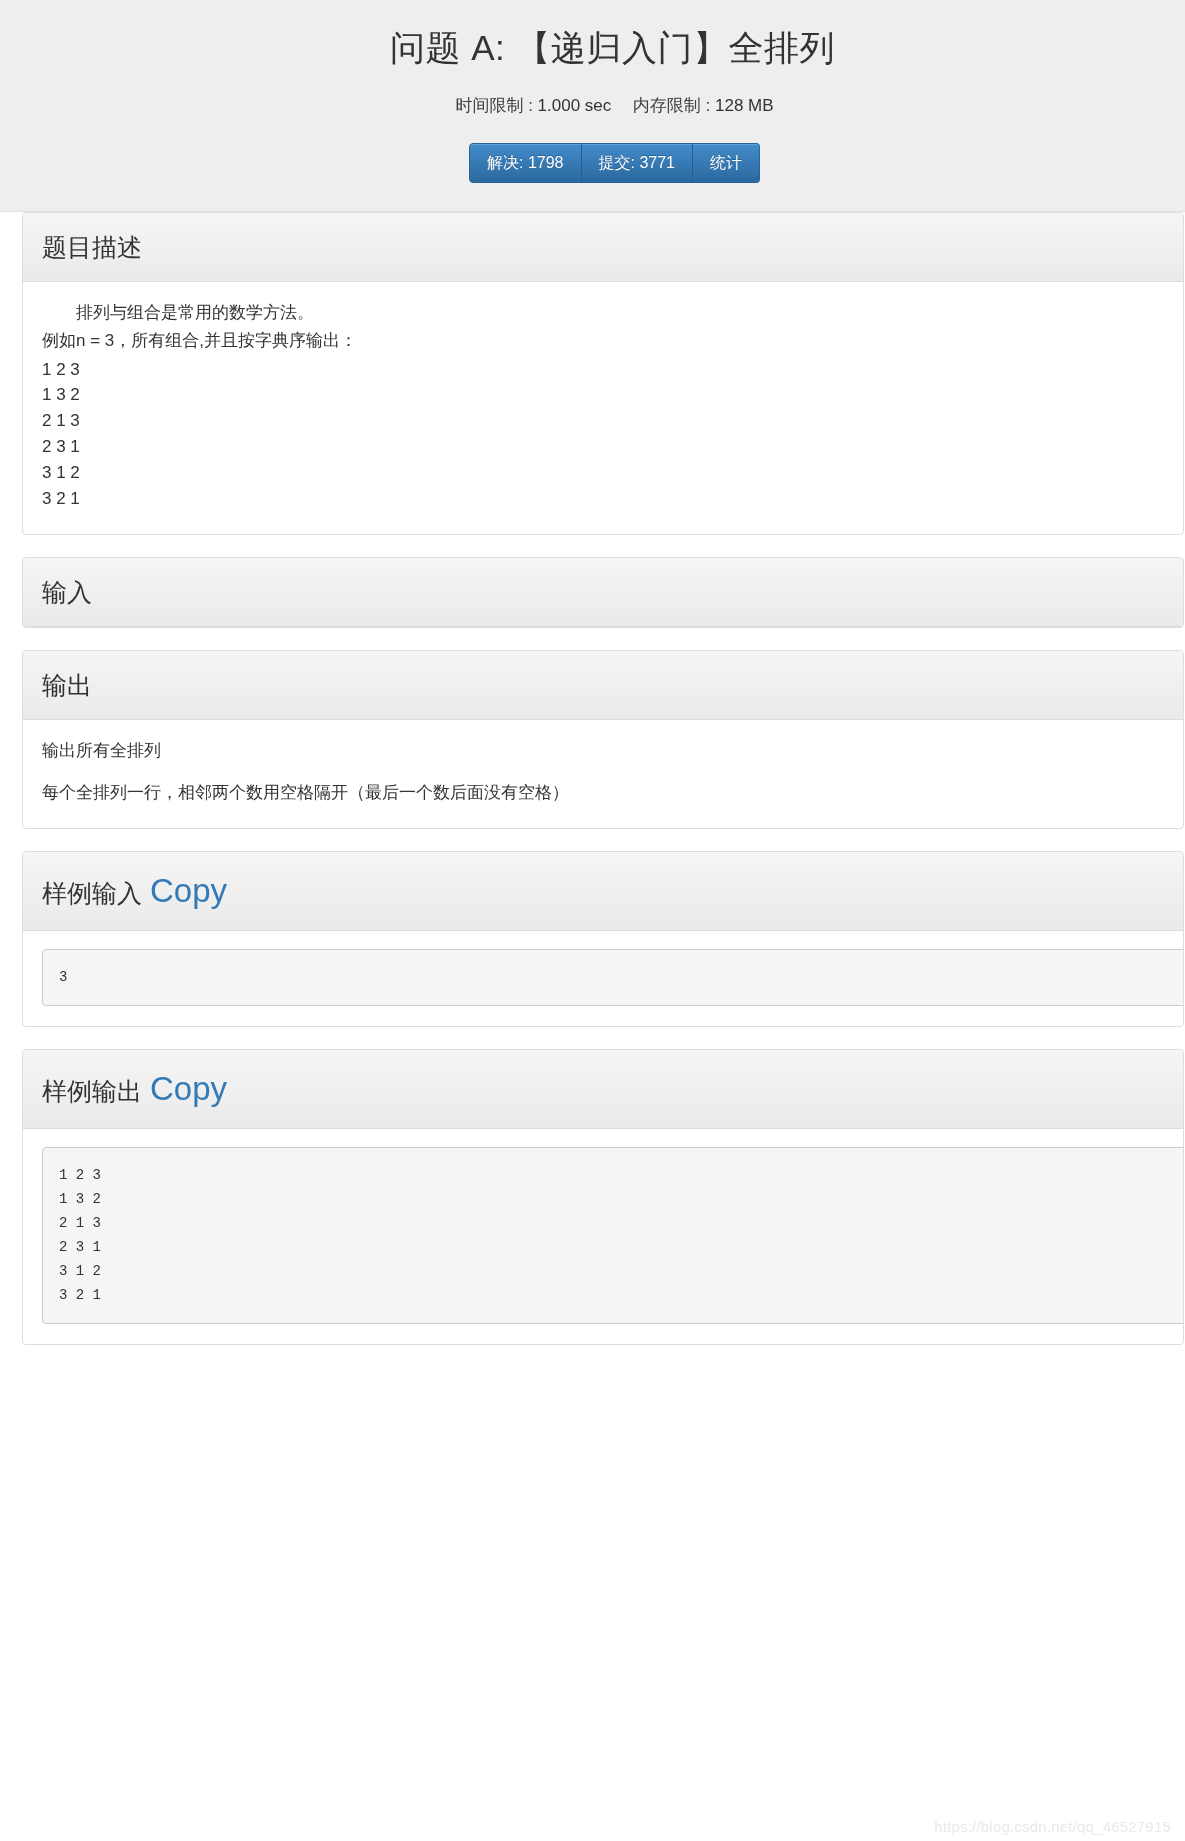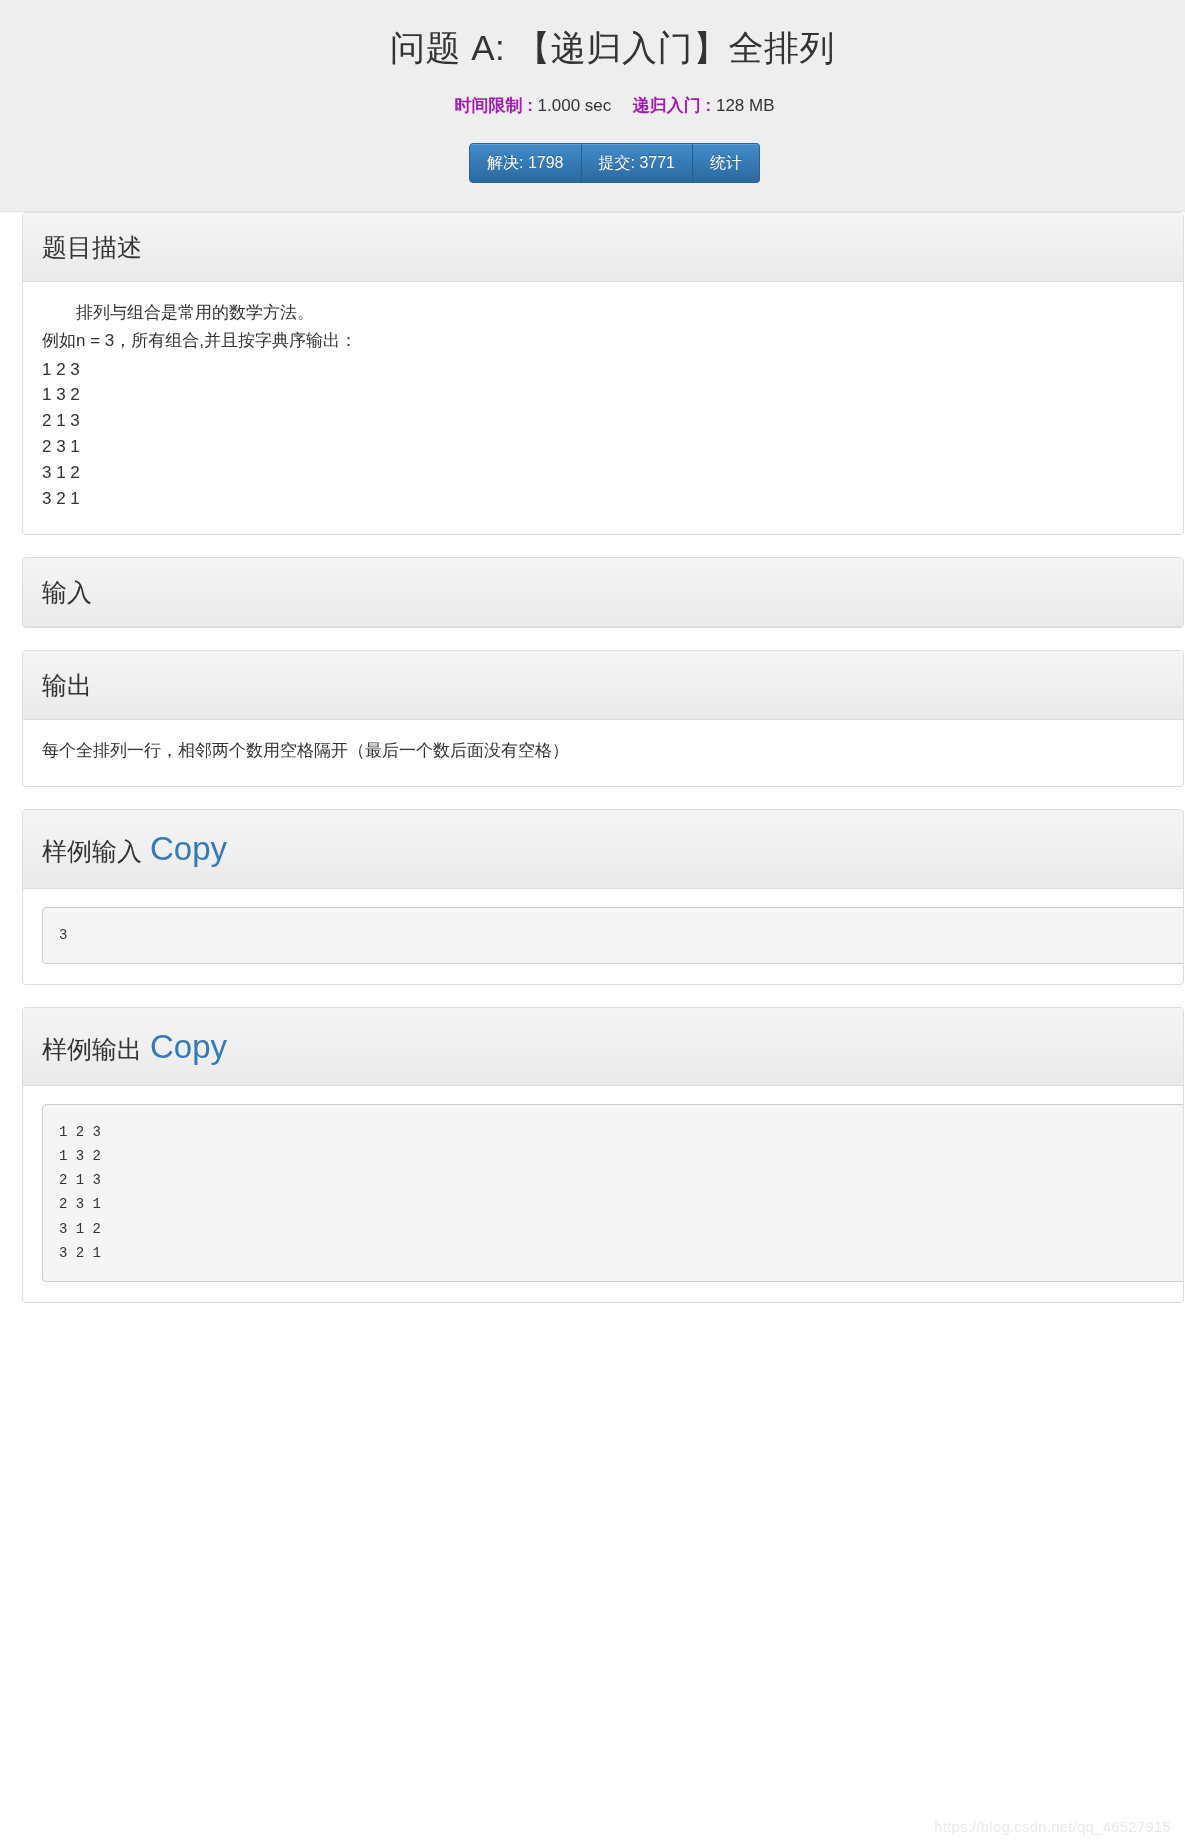--- a/index.html
+++ b/index.html
@@ -33,22 +33,21 @@
     line-height: 1.25;
     letter-spacing: 0.5px;
   }
   .limits {
     margin-top: 24px;
     font-size: 17px;
     color: #333333;
     padding-left: 44px;
   }
   .limits .lim-label {
-    color: #a21caf;
-    font-weight: bold;
+    color: #404040;
   }
   .limits .lim-gap { display: inline-block; width: 12px; }
 
   .btn-group {
     margin-top: 26px;
     padding-left: 44px;
     display: flex;
     justify-content: center;
   }
   .btn {
@@ -144,21 +143,21 @@
 </head>
 <body>
 
 <div class="page-header">
   <h1 class="problem-title">问题 A: 【递归入门】全排列</h1>
 
   <div class="limits">
     <span class="lim-label">时间限制 :</span>
     <span>1.000 sec</span>
     <span class="lim-gap"></span>
-    <span class="lim-label">递归入门 :</span>
+    <span class="lim-label">内存限制 :</span>
     <span>128 MB</span>
   </div>
 
   <div class="btn-group">
     <span class="btn">解决: 1798</span>
     <span class="btn">提交: 3771</span>
     <span class="btn">统计</span>
   </div>
 </div>
 
@@ -184,20 +183,21 @@
     <div class="panel-heading">
       <h2 class="panel-title">输入</h2>
     </div>
   </div>
 
   <div class="panel">
     <div class="panel-heading">
       <h2 class="panel-title">输出</h2>
     </div>
     <div class="panel-body">
+      <p class="io-line">输出所有全排列</p>
       <p class="io-line last">每个全排列一行，相邻两个数用空格隔开（最后一个数后面没有空格）</p>
     </div>
   </div>
 
   <div class="panel">
     <div class="panel-heading">
       <h2 class="panel-title"><span>样例输入</span><span class="copy-link">Copy</span></h2>
     </div>
     <div class="sample-body">
       <pre class="sample">3</pre>

